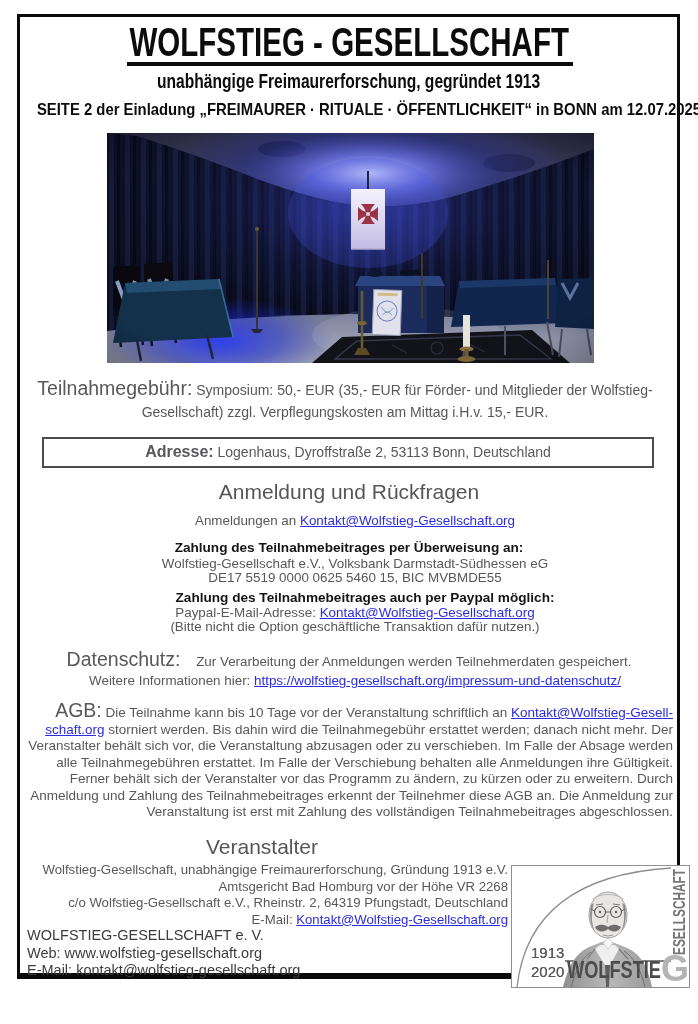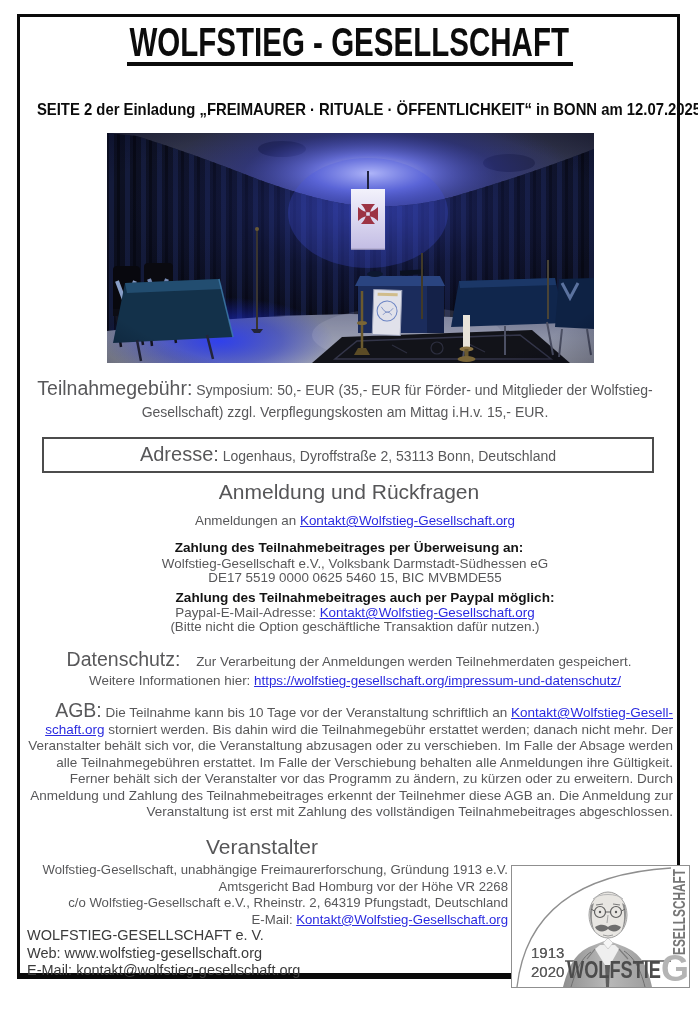--- a/index.html
+++ b/index.html
@@ -18,21 +18,21 @@
   .hdr-page{left:0;right:0;top:101px;}
   .hdr-page .cond{font-size:16.5px;font-weight:bold;color:#0c0c0c;transform:scaleX(.9);line-height:1;}
   .photo{left:107px;top:133px;width:487px;height:230px;}
   .photo svg{display:block;width:100%;height:100%;}
   .seclabel{font-size:19.5px;color:#58585a;}
   .body-txt{font-size:14px;color:#58585a;}
   .small-txt{font-size:13.4px;color:#58585a;padding-left:12px;}
   .fees{left:36px;right:44px;top:377px;line-height:22px;}
   .addrbox{left:42px;right:44px;top:437px;box-sizing:border-box;border:2px solid #4c4c4c;
            padding:4px 0 5px 0;}
-  .addrbox .seclabel{font-size:20px;}
+  .addrbox .seclabel{font-size:16px;font-weight:bold;}
   .reg-head{left:0;right:0;top:480px;font-size:21px;color:#565658;}
   .reg-line{left:0;right:0;top:513px;}
   .boldline{font-size:13.6px;font-weight:bold;color:#141414;}
   .bank-head{left:0;right:0;top:540px;}
   .bank1{left:0;right:0;top:556px;}
   .bank2{left:0;right:0;top:570px;}
   .pp-head{left:0;right:0;top:590px;padding-left:32px;}
   .pp-line{left:0;right:0;top:605px;}
   .pp-note{left:0;right:0;top:619px;}
   .ds1{left:10px;right:10px;top:648px;}
@@ -51,20 +51,23 @@
 <body>
 
 <div class="page">
 
   <div class="abs frame"></div>
 
   <div class="abs hdr-title center">
     <span class="cond">WOLFSTIEG - GESELLSCHAFT</span>
   </div>
   <div class="abs hdr-underline"></div>
+  <div class="abs hdr-sub center">
+    <span class="cond">unabhängige Freimaurerforschung, gegründet 1913</span>
+  </div>
   <div class="abs hdr-page center">
     <span class="cond">SEITE 2 der Einladung „FREIMAURER · RITUALE · ÖFFENTLICHKEIT“ in BONN am 12.07.2025</span>
   </div>
 
   <div class="abs photo">
     <svg viewBox="0 0 487 230" preserveAspectRatio="none">
       <defs>
         <linearGradient id="ceil" x1="0" y1="0" x2="0" y2="1">
           <stop offset="0" stop-color="#2b2e44"></stop>
             <stop offset="1" stop-color="#4a5070"></stop>

